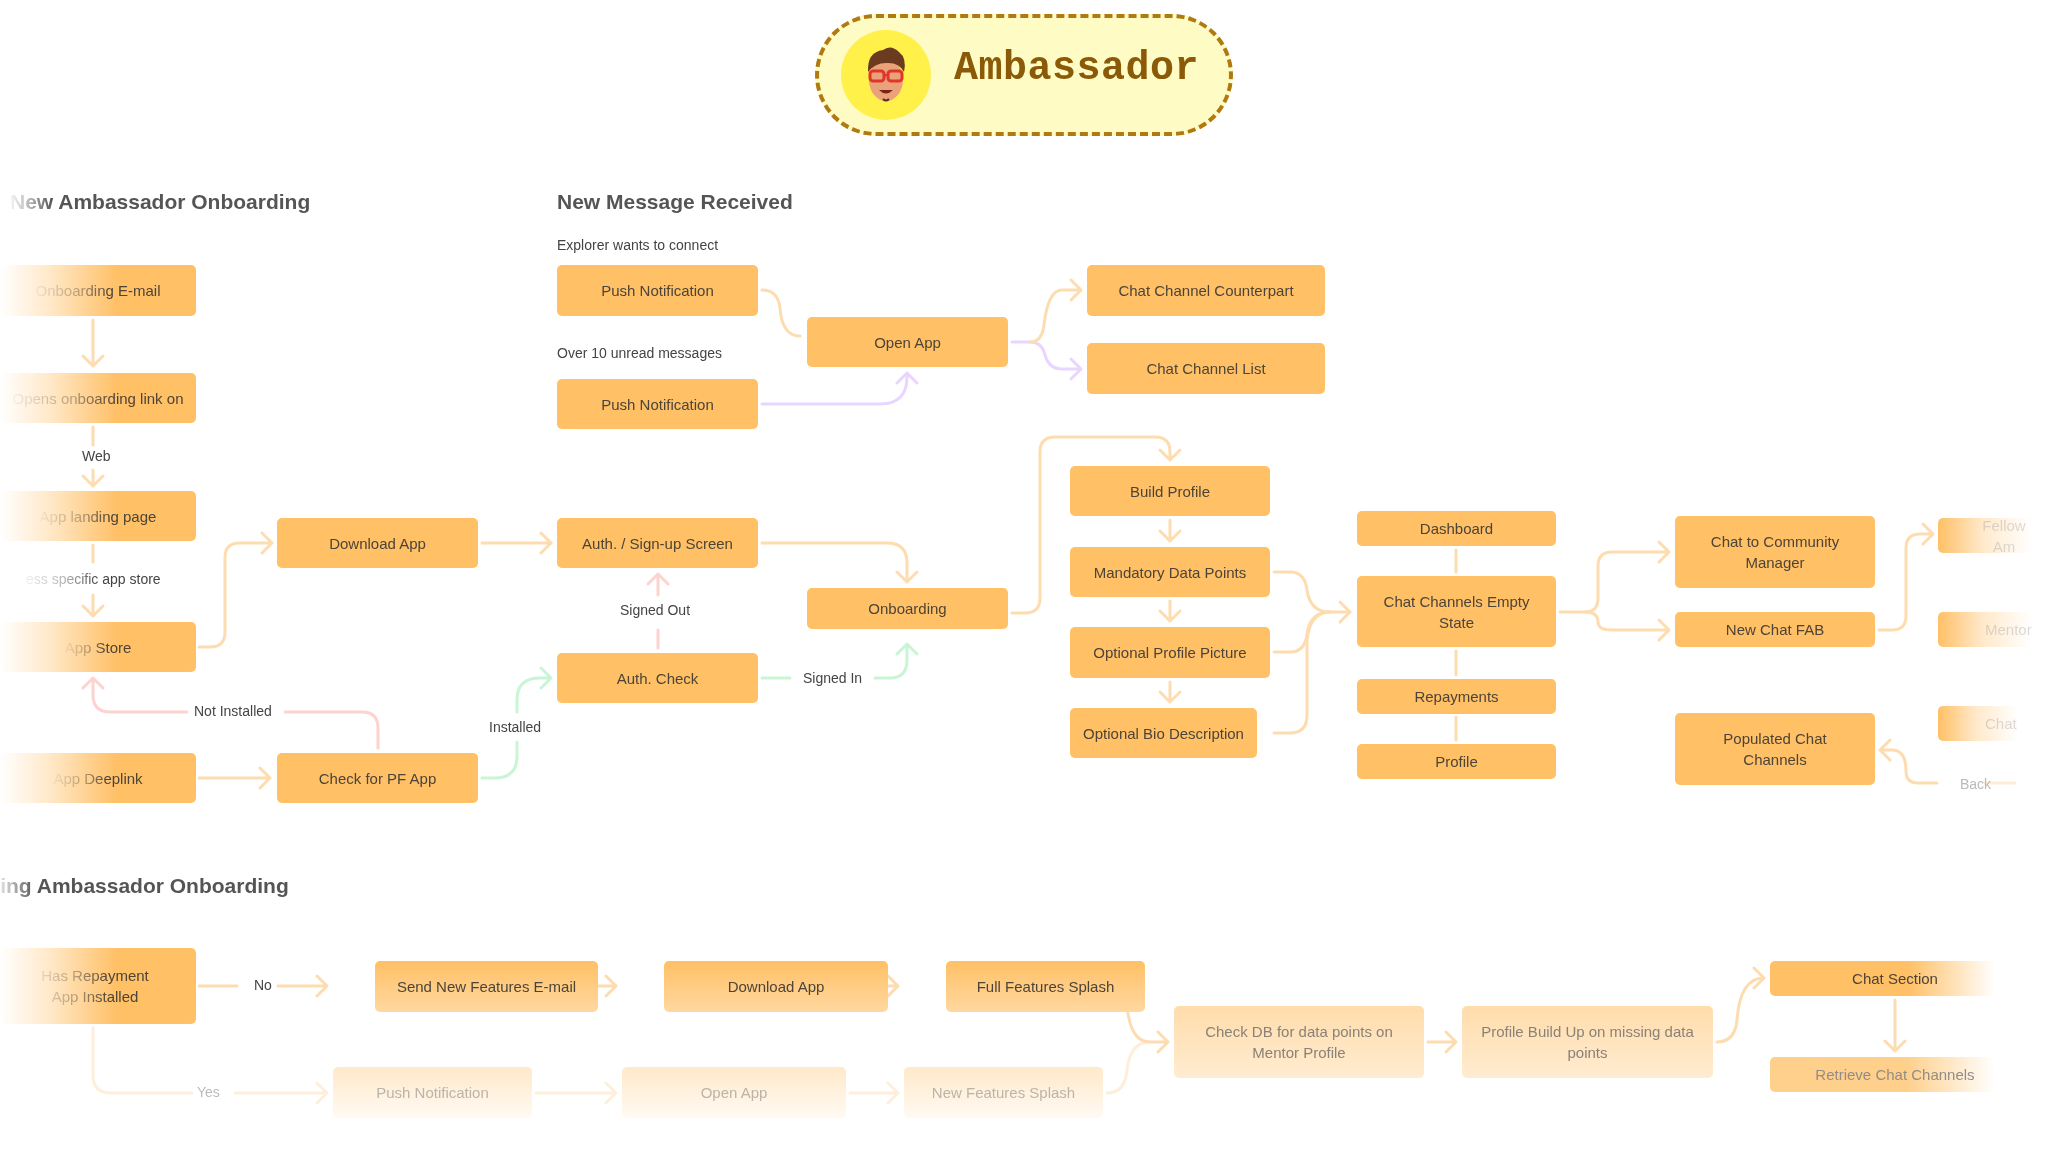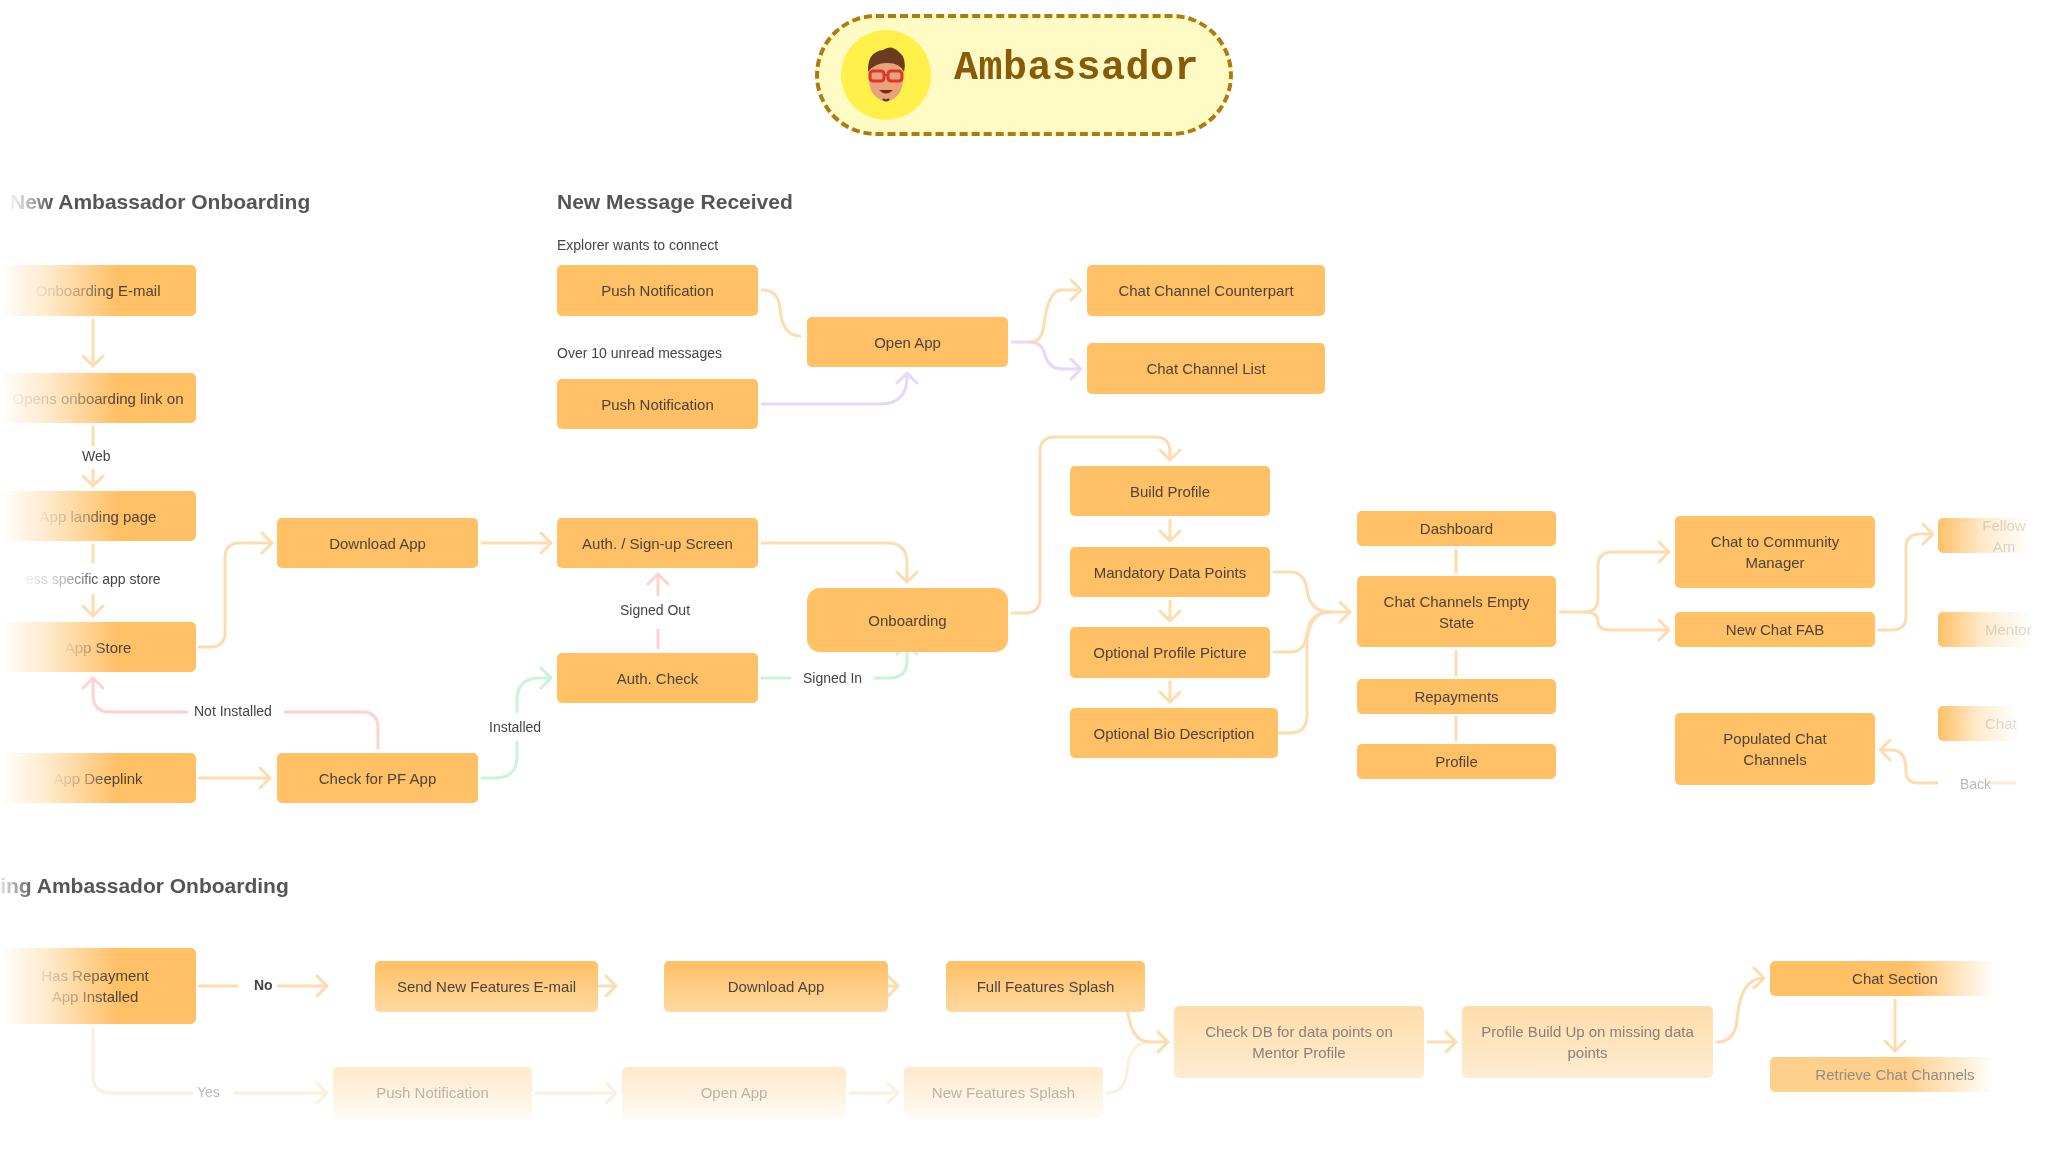--- a/index.html
+++ b/index.html
@@ -158,32 +158,32 @@
 <div class="edge-label" style="left:190px; top:703px;">Not Installed</div>
 <div class="edge-label" style="left:485px; top:719px;">Installed</div>
 <div class="edge-label" style="left:616px; top:602px;">Signed Out</div>
 <div class="edge-label" style="left:799px; top:670px;">Signed In</div>
 <div class="edge-label fade" style="left:1956px; top:776px; background:transparent;">Back</div>
 
 <div class="node" style="left:277px; top:518px; width:201px; height:50px;">Download App</div>
 <div class="node" style="left:277px; top:753px; width:201px; height:50px;">Check for PF App</div>
 <div class="node" style="left:557px; top:518px; width:201px; height:50px;">Auth. / Sign-up Screen</div>
 <div class="node" style="left:557px; top:653px; width:201px; height:50px;">Auth. Check</div>
-<div class="node" style="left:807px; top:588px; width:201px; height:64px;border-radius:13px;">Onboarding</div>
+<div class="node" style="left:807px; top:588px; width:201px; height:41px;">Onboarding</div>
 
 <div class="node" style="left:557px; top:265px; width:201px; height:51px;">Push Notification</div>
 <div class="node" style="left:557px; top:379px; width:201px; height:50px;">Push Notification</div>
 <div class="node" style="left:807px; top:317px; width:201px; height:50px;">Open App</div>
 <div class="node" style="left:1087px; top:265px; width:238px; height:51px;">Chat Channel Counterpart</div>
 <div class="node" style="left:1087px; top:343px; width:238px; height:51px;">Chat Channel List</div>
 
 <div class="node" style="left:1070px; top:466px; width:200px; height:50px;">Build Profile</div>
 <div class="node" style="left:1070px; top:547px; width:200px; height:50px;">Mandatory Data Points</div>
 <div class="node" style="left:1070px; top:627px; width:200px; height:51px;">Optional Profile Picture</div>
-<div class="node" style="left:1070px; top:708px; width:208px; height:50px;">Optional Bio Description</div>
+<div class="node" style="left:1070px; top:708px; width:187px; height:50px;">Optional Bio Description</div>
 
 <div class="node" style="left:1357px; top:511px; width:199px; height:35px;">Dashboard</div>
 <div class="node" style="left:1357px; top:576px; width:199px; height:71px; padding:0 22px;">Chat Channels Empty State</div>
 <div class="node" style="left:1357px; top:679px; width:199px; height:35px;">Repayments</div>
 <div class="node" style="left:1357px; top:744px; width:199px; height:35px;">Profile</div>
 
 <div class="node" style="left:1675px; top:516px; width:200px; height:72px; padding:0 26px;">Chat to Community Manager</div>
 <div class="node" style="left:1675px; top:612px; width:200px; height:35px;">New Chat FAB</div>
 <div class="node" style="left:1675px; top:713px; width:200px; height:72px; padding:0 40px;">Populated Chat Channels</div>
 
@@ -193,21 +193,21 @@
 <div class="node fade-right" style="left:1938px; top:612px; width:110px; height:35px; justify-content:flex-start; padding-left:47px;">
     <span>Mentor</span>
   </div>
 <div class="node fade-right" style="left:1938px; top:706px; width:94px; height:35px; justify-content:flex-start; padding-left:47px;">
     <span>Chat</span>
   </div>
 
 <div class="node fade-left" style="left:0px; top:948px; width:196px; height:76px; padding:0 36px 0 30px;">
     <span>Has Repayment App Installed</span>
   </div>
-<div class="edge-label" style="left:250px; top:977px;font-weight:bold;">No</div>
+<div class="edge-label" style="left:250px; top:977px;">No</div>
 <div class="edge-label fade" style="left:193px; top:1084px;">Yes</div>
 
 <div class="node fade-down" style="left:333px; top:961px; width:223px; height:51px;">Send New Features E-mail</div>
 <div class="node fade-down" style="left:622px; top:961px; width:224px; height:51px;">Download App</div>
 <div class="node fade-down" style="left:904px; top:961px; width:199px; height:51px;">Full Features Splash</div>
 
 <div class="node ghost" style="left:333px; top:1067px; width:199px; height:51px;">Push Notification</div>
 <div class="node ghost" style="left:622px; top:1067px; width:224px; height:51px;">Open App</div>
 <div class="node ghost" style="left:904px; top:1067px; width:199px; height:51px;">New Features Splash</div>
 

